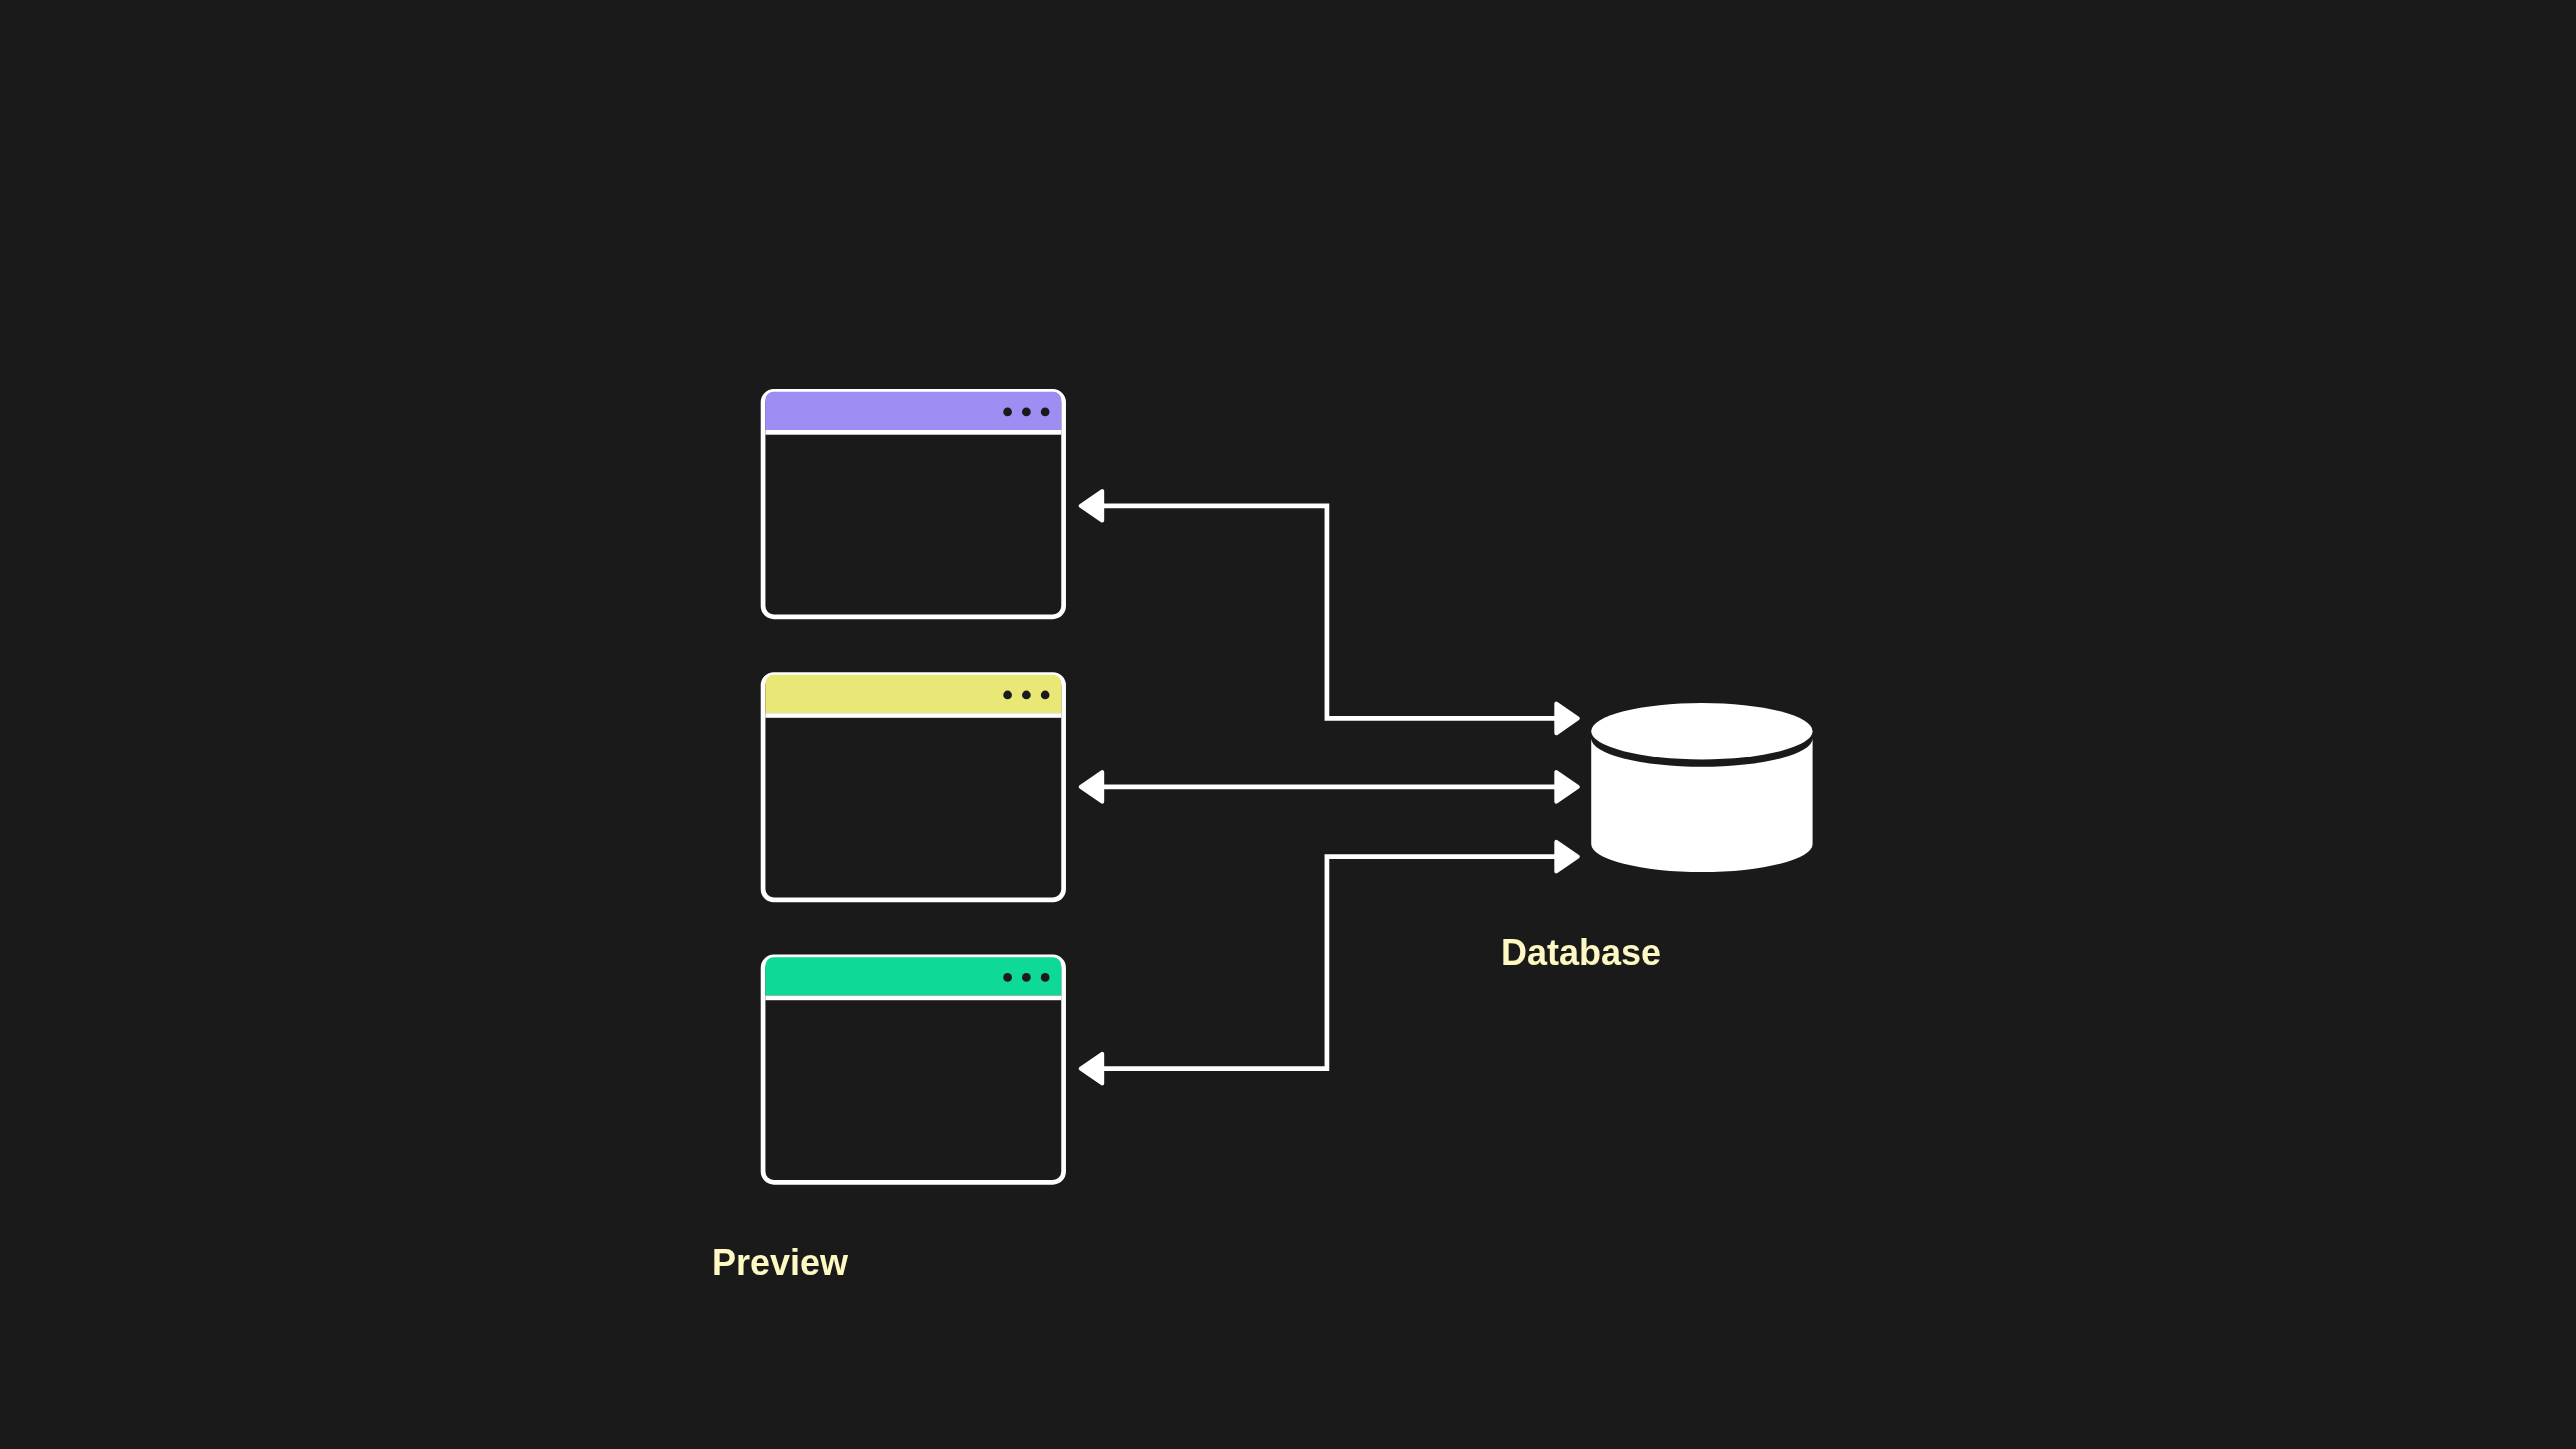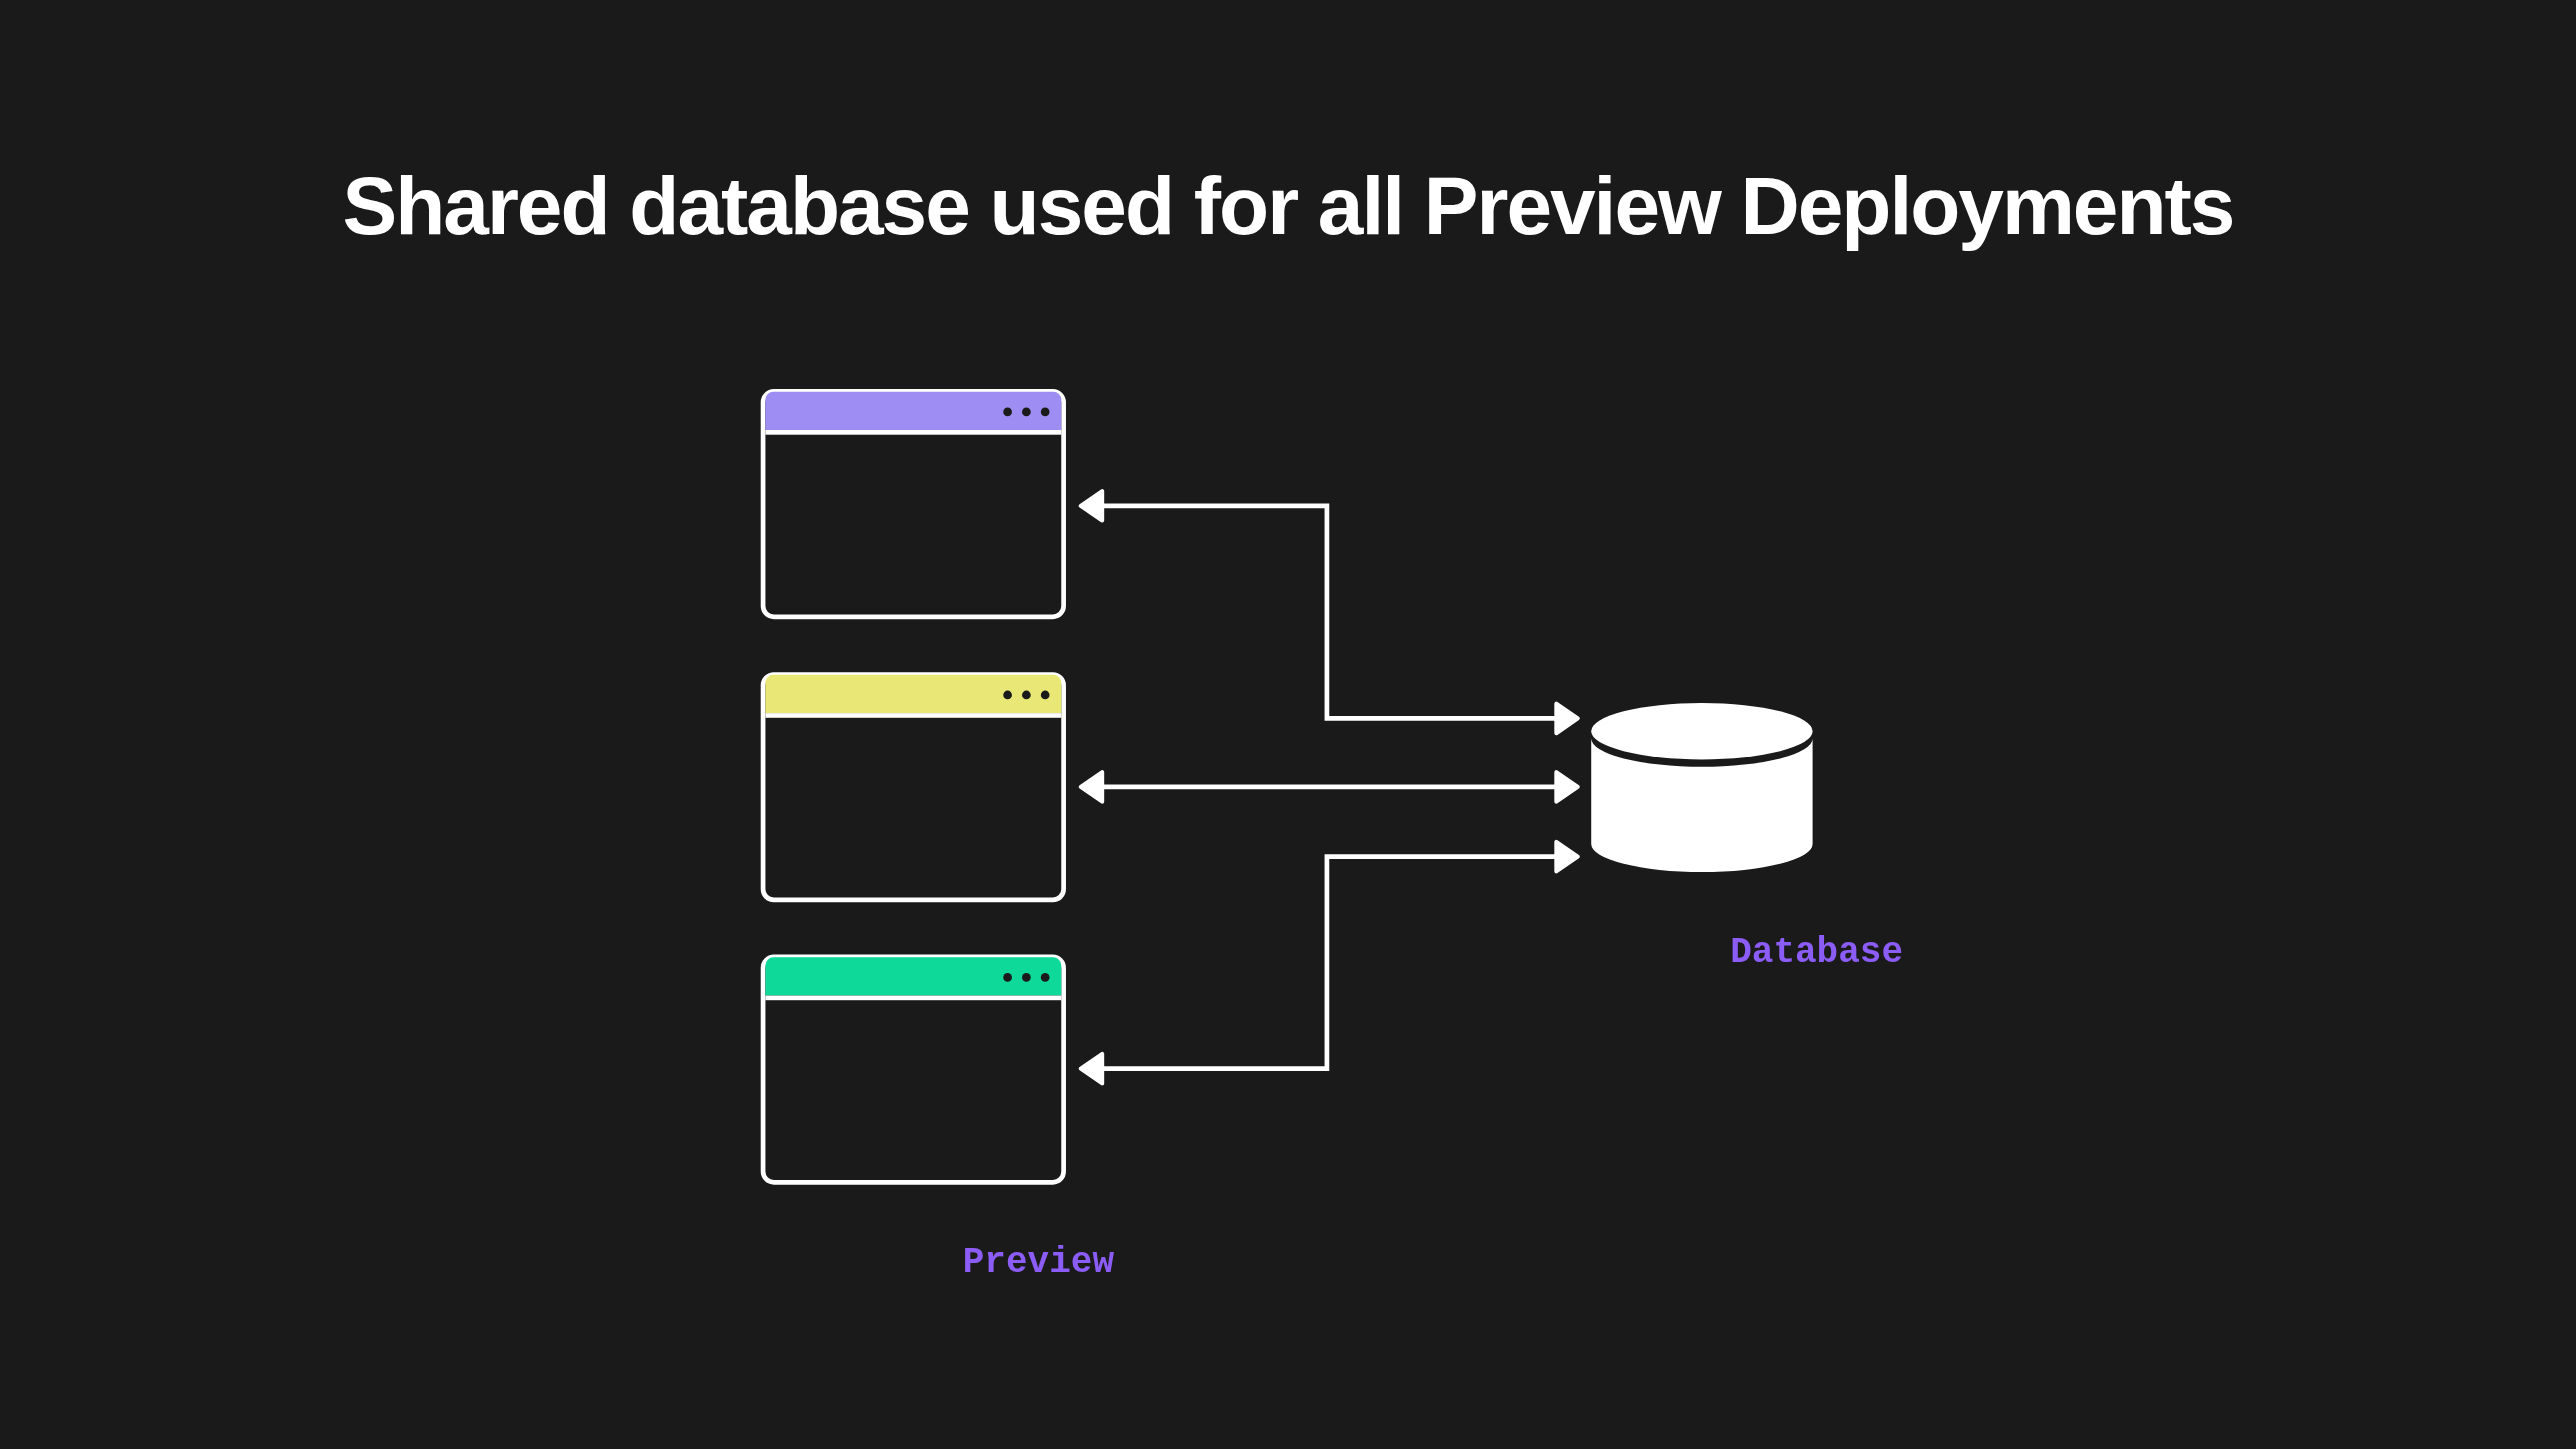--- a/index.html
+++ b/index.html
@@ -16,41 +16,40 @@
     position:absolute;left:0;top:165px;width:2576px;
     text-align:center;
     color:#ffffff;
     font-size:82px;font-weight:700;letter-spacing:-2px;
     line-height:1.0;
     white-space:nowrap;
   }
   .diagram-svg{position:absolute;left:0;top:0;width:2576px;height:1449px;}
   .mono-label{
     position:absolute;width:402px;
-    text-align:right;color:#8b5cf6;
-    font-family:Liberation Mono, monospace;
+    text-align:left;color:#fef9c3;
+    font-family:Liberation Sans, sans-serif;
     font-weight:700;font-size:36px;line-height:1.0;
     white-space:nowrap;
   }
   #previews-label{left:712px;top:1245px;}
   #database-label{left:1501px;top:935px;}
 
   .win-frame{fill:#1a1a1b;stroke:#ffffff;stroke-width:7;}
   .win-sep{fill:#ffffff;}
   .win-dot{fill:#1a1a1b;}
   .conn{fill:none;stroke:#ffffff;stroke-width:7;}
   .head{fill:#ffffff;stroke:#ffffff;stroke-width:6;stroke-linejoin:round;}
   .db{fill:#ffffff;}
 </style>
 </head>
 <body>
 
 <div class="stage">
 
-  <div class="title">Shared database used for all Preview Deployments</div>
 
   <svg class="diagram-svg" viewBox="0 0 3840 2160" xmlns="http://www.w3.org/2000/svg">
 
     <g>
       <path class="conn" d="M1640 754 H1978 V1071 H2325"></path>
       <polygon class="head" points="1611,754 1643,732 1643,776"></polygon>
       <polygon class="head" points="2352,1071 2320,1049 2320,1093"></polygon>
     </g>
 
     <g>

